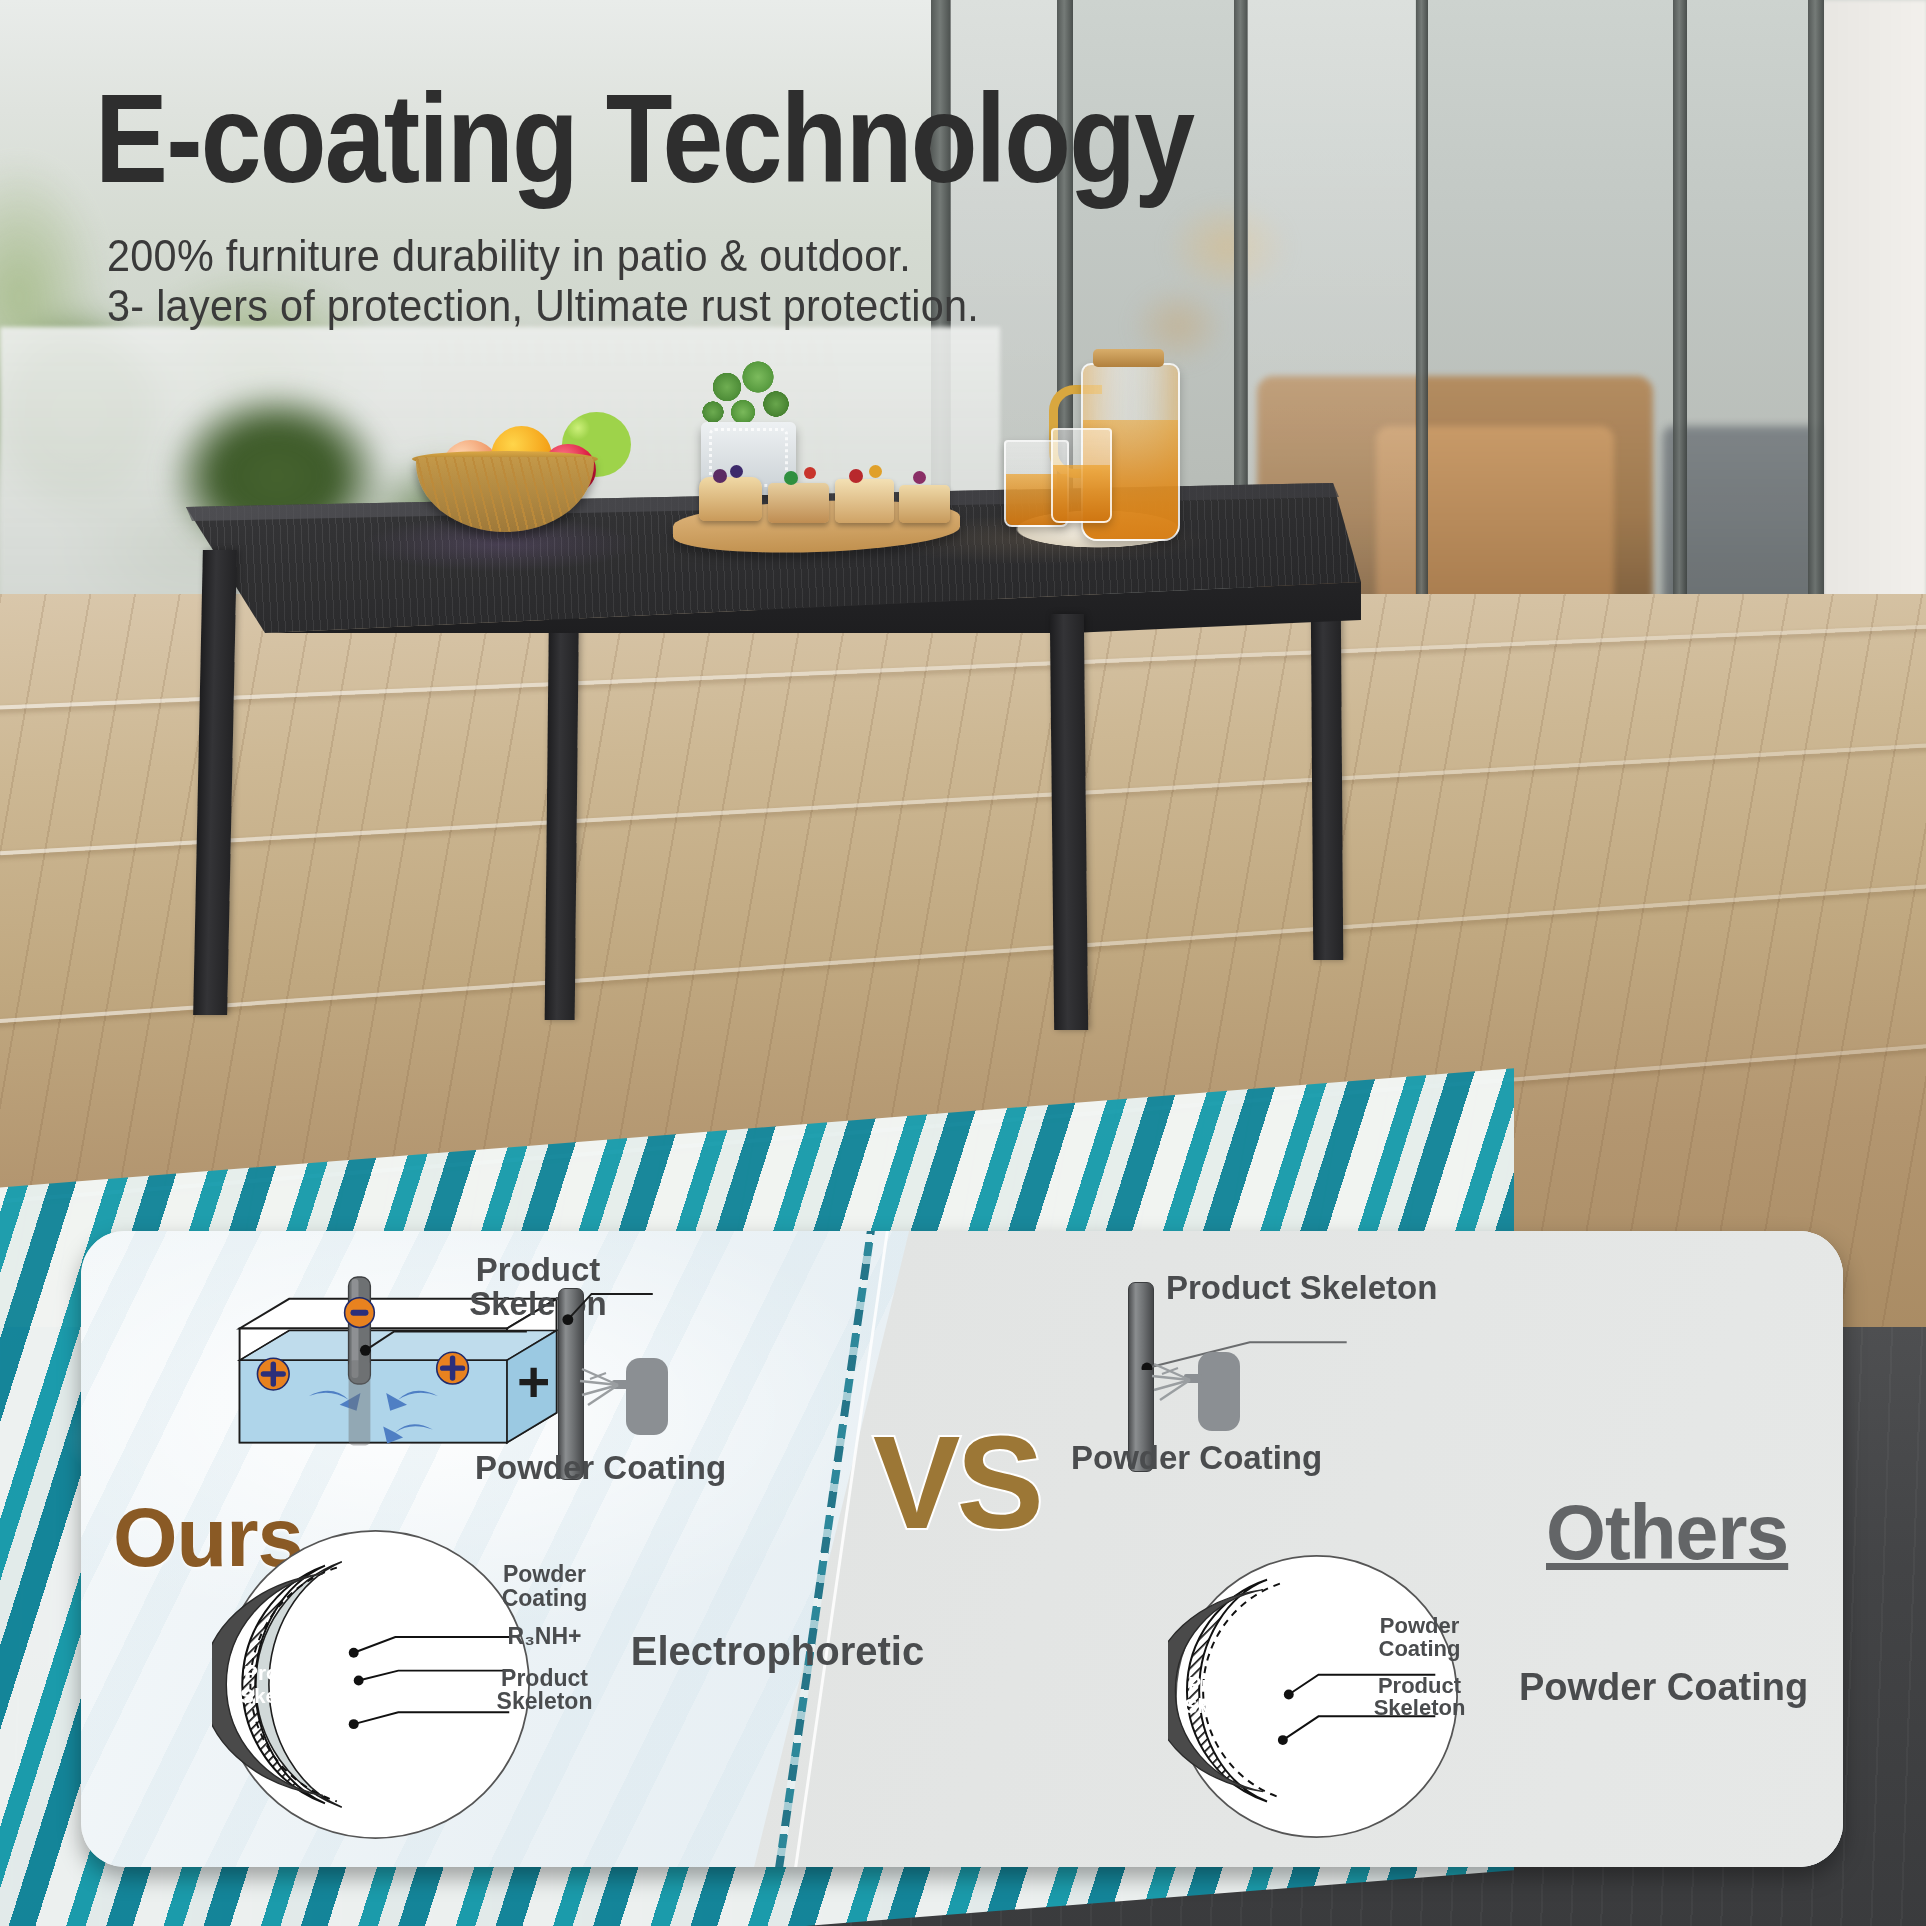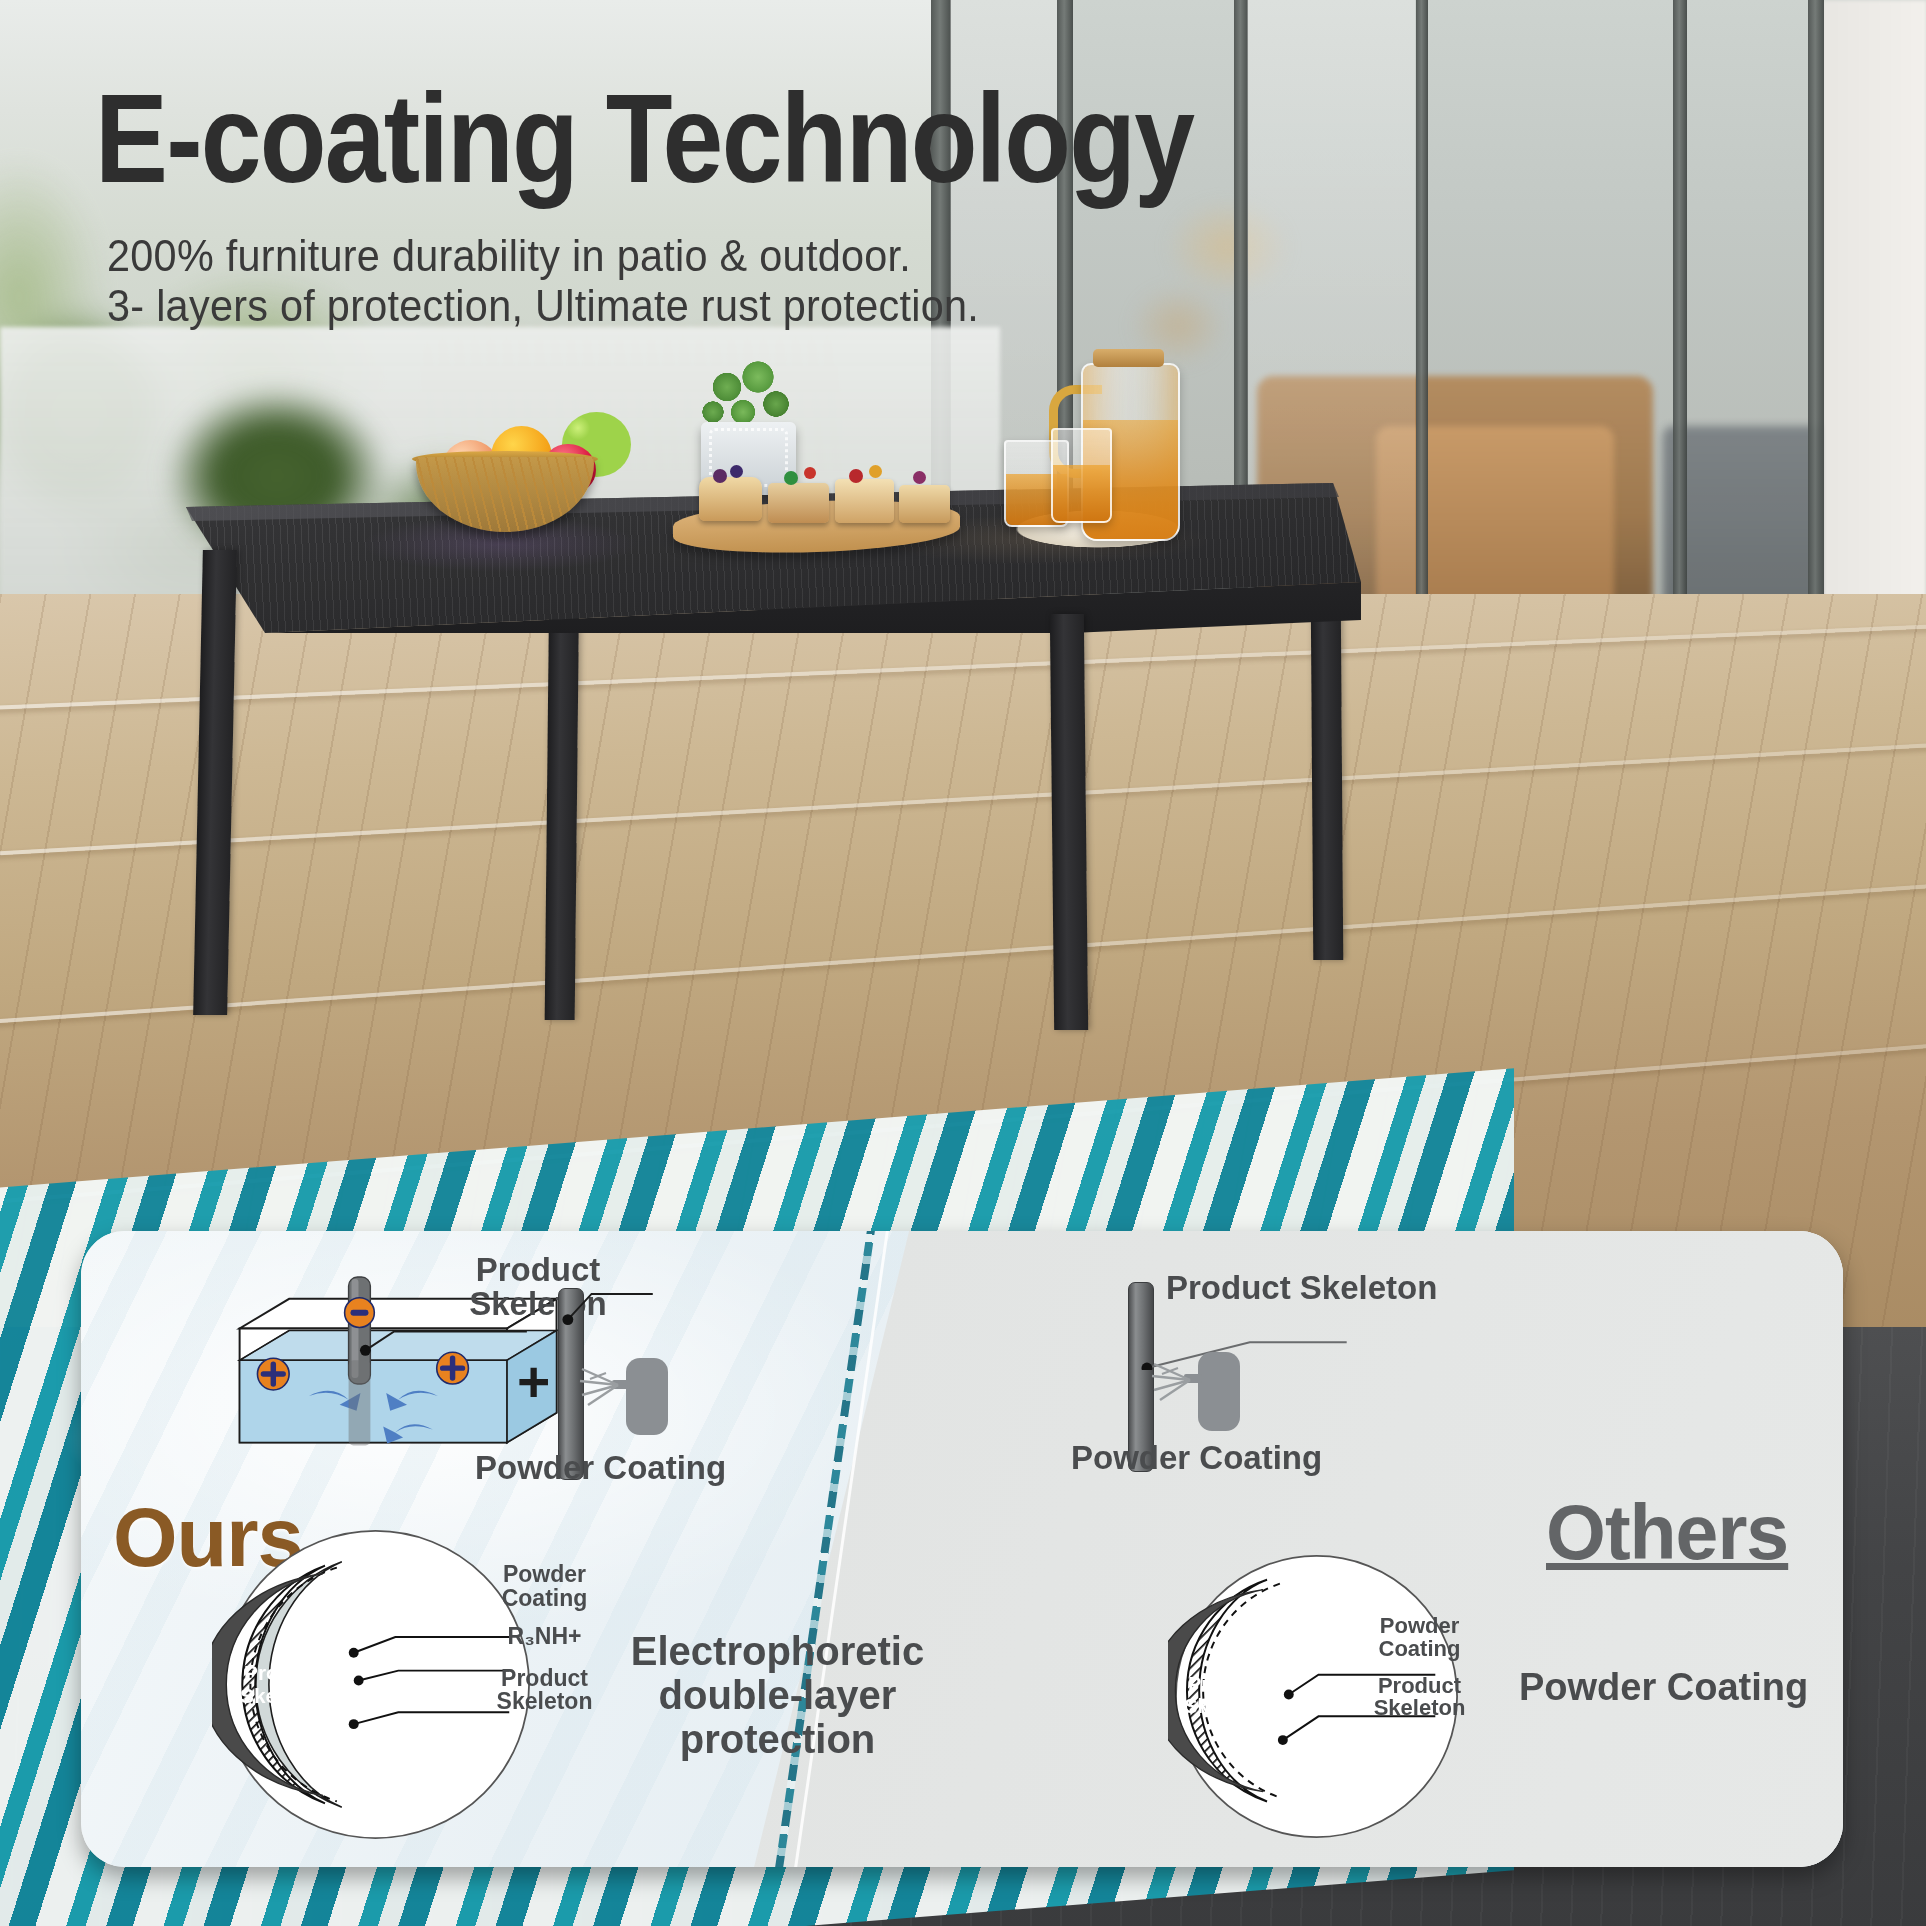--- a/index.html
+++ b/index.html
@@ -535,24 +535,24 @@
       <div class="lbl" style="left:399px;top:332px;font-size:23px;text-align:center;width:129px;">
         <span>Powder Coating</span>
       </div>
       <div class="lbl" style="left:399px;top:394px;font-size:23px;text-align:center;width:129px;">R₃NH+</div>
       <div class="lbl" style="left:394px;top:436px;font-size:23px;text-align:center;width:139px;line-height:1.0;">
         <span>Product Skeleton</span>
       </div>
 
       <div class="caption" style="left:533px;top:398px;font-size:40px;text-align:center;width:327px;">
         <div>Electrophoretic</div>
-        <div>double-layer protection</div>
       </div>
     </div>
 
+    <div class="vs-word" style="left:792px;top:186px;">VS</div>
 
     <div>
 
       <div class="rod" style="position:absolute;left:1047px;top:51px;width:24px;height:188px;"></div>
 
       <div class="lbl" style="left:1085px;top:40px;font-size:33px;">
         <span>Product Skeleton</span>
       </div>
 
       <svg style="position:absolute;left:1030px;top:50px;" width="238" height="89" viewBox="0 0 240 90">

